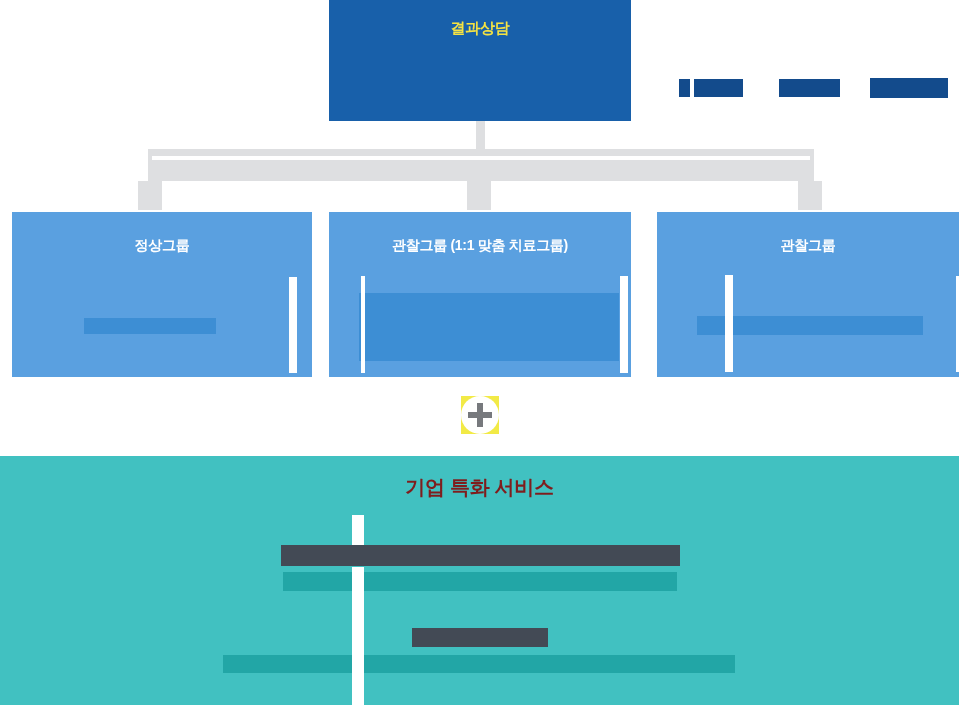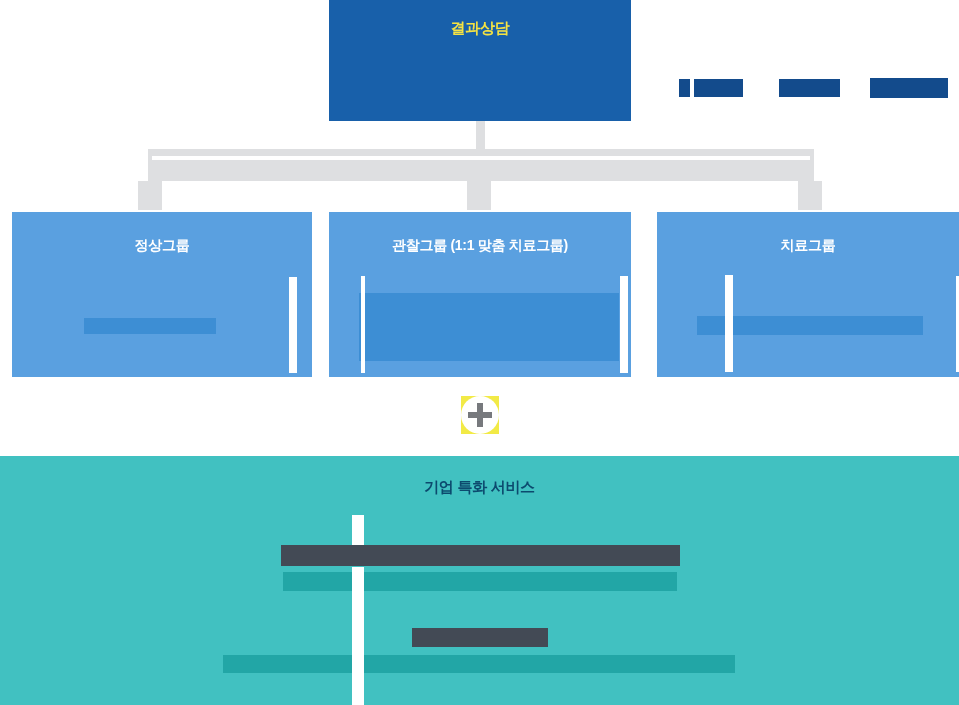--- a/index.html
+++ b/index.html
@@ -120,22 +120,22 @@
   .bottom-node {
     left: 0px; top: 456px;
     width: 959px; height: 249px;
     background: #41c1c1;
   }
   .bottom-node .node-title {
     position: absolute;
     left: 0; top: 21px;
     width: 100%;
     text-align: center;
-    color: #0c4a6e;
-    font-size: 15px;
+    color: #7f1d1d;
+    font-size: 20px;
     font-weight: bold;
     letter-spacing: -0.3px;
     line-height: 20px;
   }
   .bd { position: absolute; background: #434a55; }
   .bt { position: absolute; background: #22a6a6; }
   .bwl { position: absolute; background: #ffffff; }
 
   .b-wl1  { left: 352px; top: 515px; width: 12px; height: 49px; }
   .b-wl2  { left: 352px; top: 567px; width: 12px; height: 34px; }
@@ -173,21 +173,21 @@
   <div class="abs mwl m1-wl"></div>
 
   <div class="abs mid-node mid-2">
     <div class="node-title">관찰그룹 (1:1 맞춤 치료그룹)</div>
   </div>
   <div class="abs mb m2-bar"></div>
   <div class="abs mwl m2-wl1"></div>
   <div class="abs mwl m2-wl2"></div>
 
   <div class="abs mid-node mid-3">
-    <div class="node-title">치료그룹</div>
+    <div class="node-title">관찰그룹</div>
   </div>
   <div class="abs mb m3-bar"></div>
   <div class="abs mwl m3-wl1"></div>
   <div class="abs mwl m3-wl2"></div>
 
   <div class="abs plus-badge"></div>
   <div class="plus-circle"></div>
   <div class="plus-glyph-h"></div>
   <div class="plus-glyph-v"></div>
 

